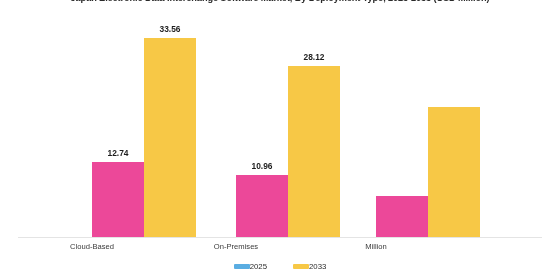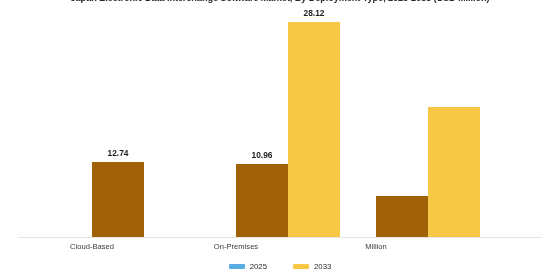--- a/index.html
+++ b/index.html
@@ -69,21 +69,21 @@
     bottom: 0;
     left: 0;
     height: 224px;
     display: flex;
     align-items: flex-end;
   }
   .bar {
     position: relative;
     width: 52px;
   }
-  .bar.series-2025 { background: #a16207; }
+  .bar.series-2025 { background: #ec4899; }
   .bar.series-2035 { background: #f7c846; }
 
   .bar-value {
     position: absolute;
     left: 50%;
     transform: translateX(-50%);
     top: -14px;
     font-size: 8.4px;
     font-weight: bold;
     color: #1d1d1d;
@@ -107,21 +107,20 @@
     top: 262px;
     width: 560px;
     display: flex;
     justify-content: center;
     align-items: center;
     gap: 26px;
   }
   .legend-item {
     display: flex;
     align-items: center;
-    gap: 5px;
   }
   .legend-swatch {
     width: 16px;
     height: 5px;
     border-radius: 1px;
   }
   .legend-swatch.series-2025 { background: #5aade2; }
   .legend-swatch.series-2035 { background: #f7c846; }
   .legend-label {
     font-size: 7.8px;
@@ -135,30 +134,33 @@
 
   <div class="chart-title">Japan Electronic Data Interchange Software Market, By Deployment Type, 2025-2035 (USD Million)</div>
 
   <div class="plot-area">
 
     <div class="group" style="left:74px;">
       <div class="group-bars">
         <div class="bar series-2025" style="height:76px;">
           <span class="bar-value">12.74</span>
         </div>
+        <div class="bar series-2035" style="height:200px;">
+          <span class="bar-value">33.56</span>
+        </div>
       </div>
       <span class="group-label">Cloud-Based</span>
     </div>
 
     <div class="group" style="left:218px;">
       <div class="group-bars">
-        <div class="bar series-2025" style="height:74px;">
+        <div class="bar series-2025" style="height:63px;">
           <span class="bar-value">10.96</span>
         </div>
-        <div class="bar series-2035" style="height:216px;">
+        <div class="bar series-2035" style="height:172px;">
           <span class="bar-value">28.12</span>
         </div>
       </div>
       <span class="group-label">On-Premises</span>
     </div>
 
     <div class="group" style="left:358px;">
       <div class="group-bars">
         <div class="bar series-2025" style="height:42px;">
           

